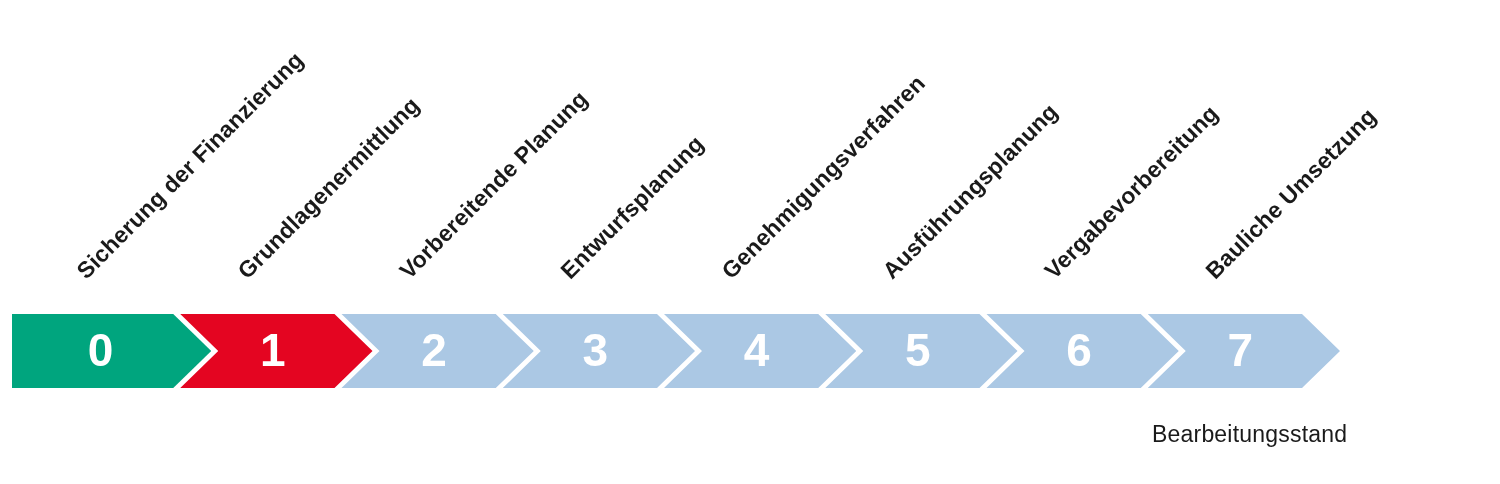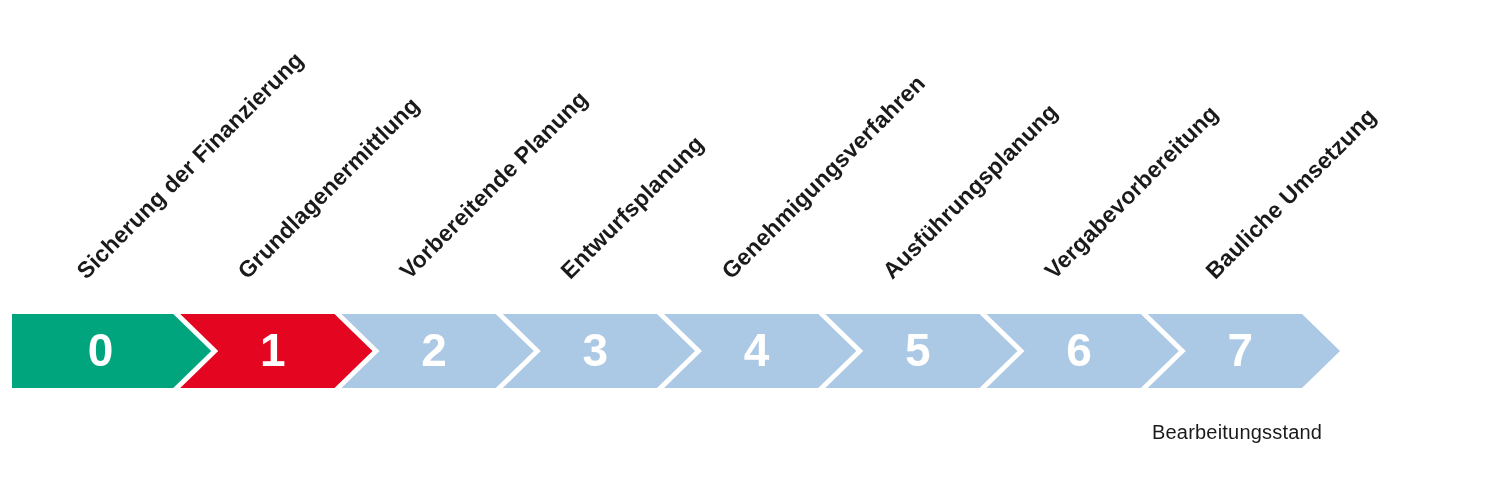--- a/index.html
+++ b/index.html
@@ -59,21 +59,21 @@
     font-size: 23px;
     font-weight: bold;
     line-height: 23px;
     letter-spacing: 0.2px;
     color: #1a1a1a;
   }
   .caption {
     position: absolute;
     left: 1152px;
     top: 421px;
-    font-size: 20px;
+    font-size: 23px;
     font-weight: 400;
     letter-spacing: 0.2px;
     color: #1a1a1a;
   }
 </style>
 </head>
 <body>
 
 <div class="canvas">
   <div class="labels-layer">

